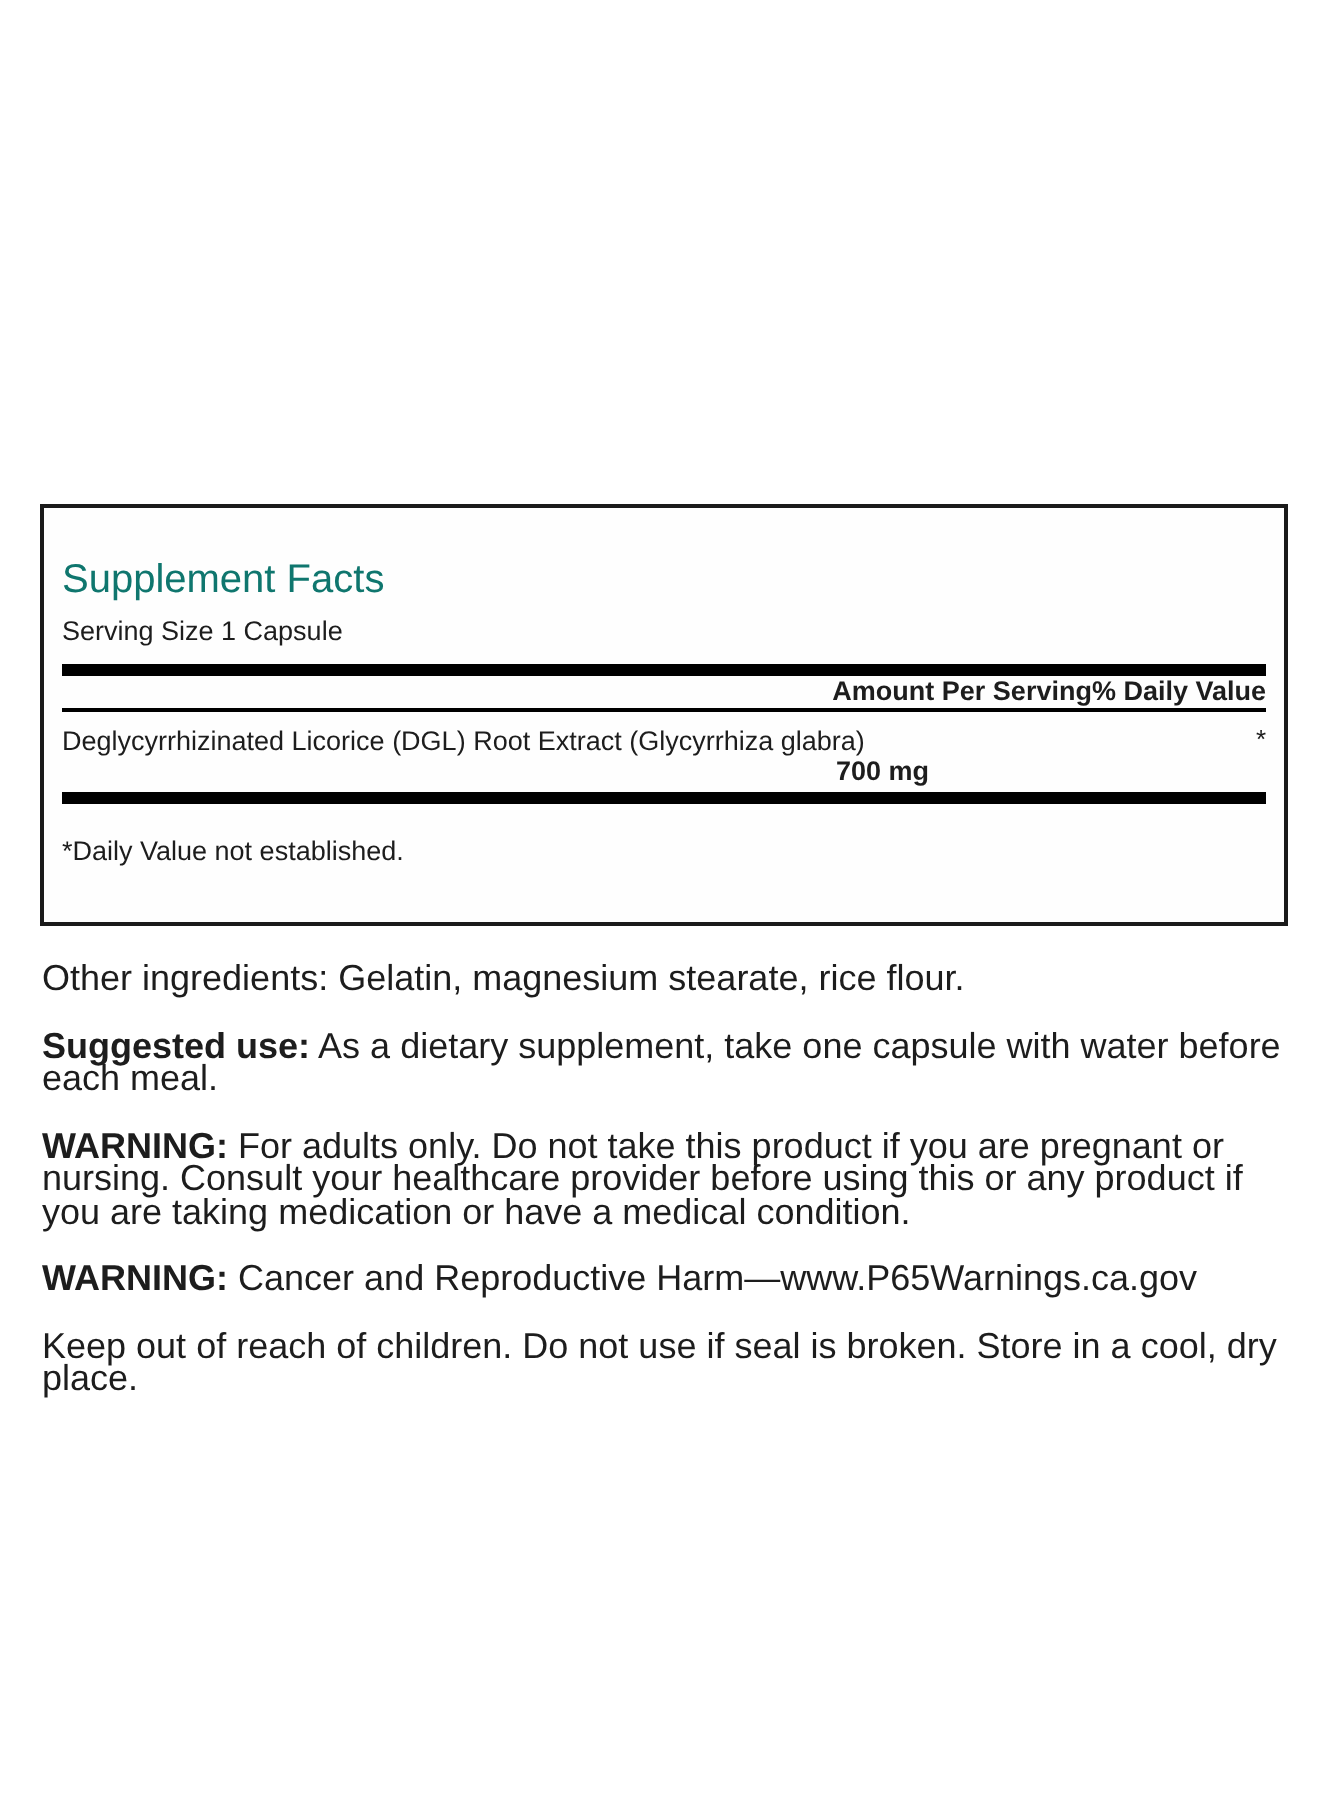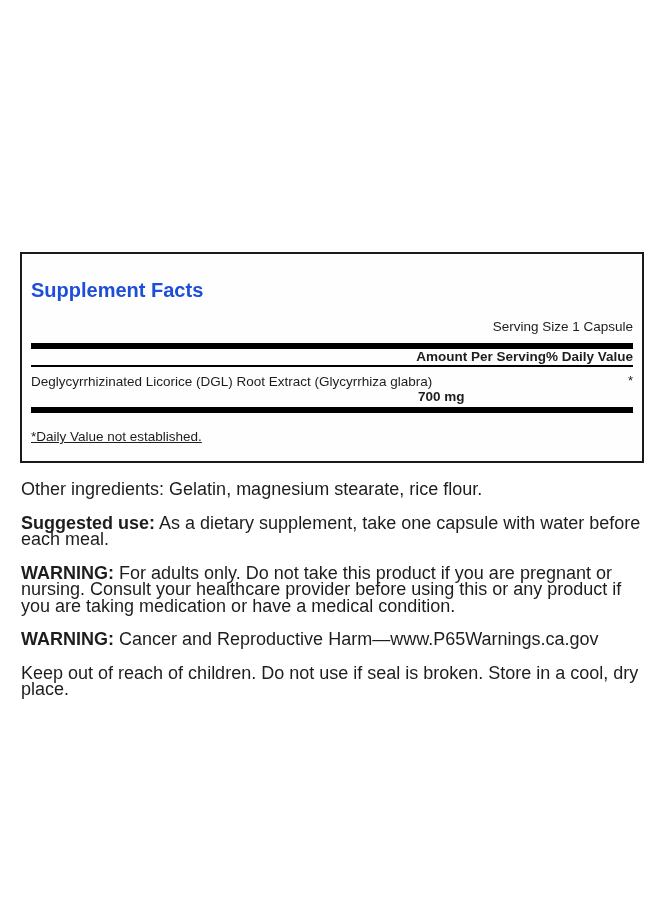--- a/index.html
+++ b/index.html
@@ -24,28 +24,27 @@
     width: 624px;
     height: 211px;
     border: 2px solid #1a1a1a;
     background: #fefefe;
     padding: 0 9px;
   }
   .title {
     margin-top: 25px;
     font-size: 20px;
     line-height: 23px;
-    font-weight: bold;
-    color: #1d4ed8;
+    font-weight: normal;
+    color: #0f766e;
   }
   .serving {
-    margin-top: 18px;
+    margin-top: 7px;
     font-size: 13.5px;
     line-height: 14px;
-    text-align: right;
   }
   .bar {
     background: #000000;
     width: 100%;
   }
   .bar.thick { height: 6px; }
   .bar.top { margin-top: 9px; }
   .head-row {
     display: flex;
     justify-content: flex-end;
@@ -66,21 +65,20 @@
   .ing-dv {
     position: absolute;
     right: 0;
     top: 7px;
     font-size: 13px;
   }
   .footnote {
     margin-top: 17px;
     font-size: 13.5px;
     line-height: 14.5px;
-    text-decoration: underline;
   }
   
   .below {
     position: absolute;
     left: 21px;
     top: 481px;
     width: 622px;
     font-size: 18px;
     line-height: 16.5px;
   }

